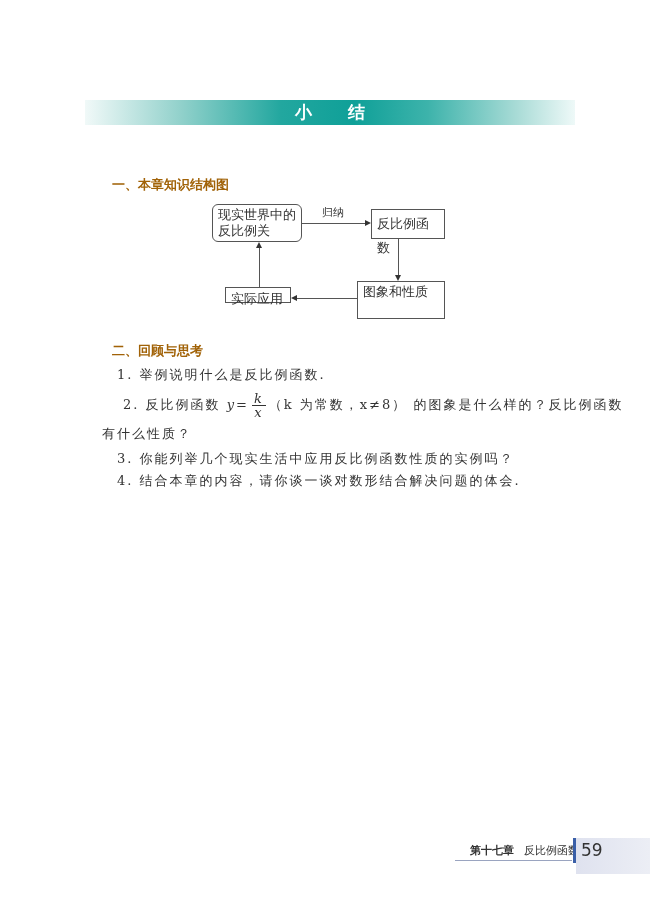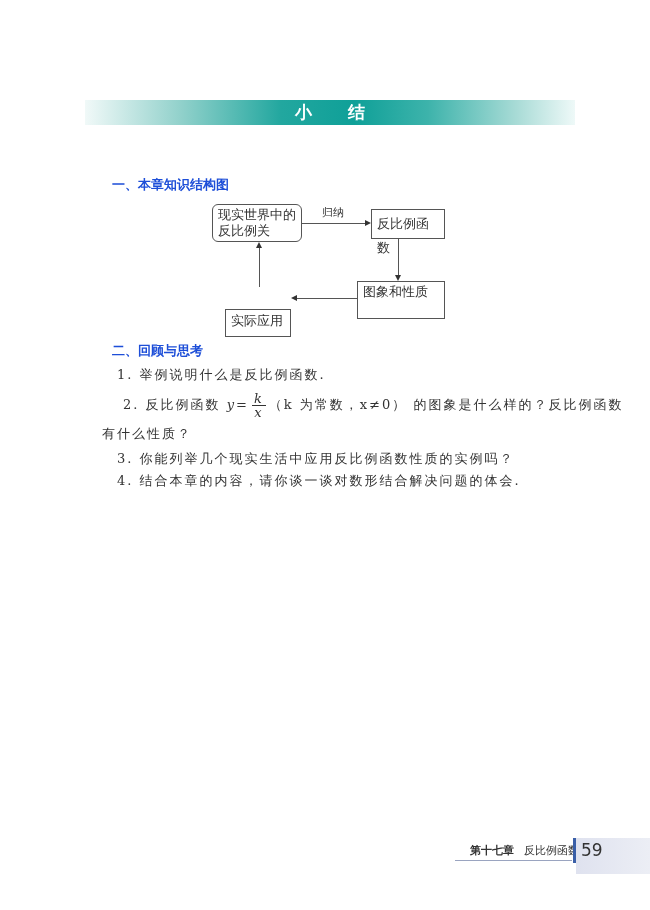--- a/index.html
+++ b/index.html
@@ -10,21 +10,21 @@
   .banner {
     position: absolute; left: 85px; top: 100px; width: 490px; height: 25px;
     background: linear-gradient(to right, rgba(160,215,210,0.15) 0%, #8fd0ca 20%, #22a79f 40%, #0fa098 55%, #3db3ab 70%, #a8dbd6 88%, rgba(200,235,232,0.3) 100%);
   }
   .banner-title {
     position: absolute; left: 0; right: 0; top: 0; height: 43px; line-height: 25px;
     text-align: center; color: #fff; font-family: Liberation Sans, sans-serif;
     font-size: 17px; letter-spacing: 36px; padding-left: 36px; font-weight: bold;
   }
   .section-heading {
-    position: absolute; left: 112px; color: #1d4ed8; font-family: "DejaVu Sans", "Liberation Sans", sans-serif;
+    position: absolute; left: 112px; color: #a16207; font-family: "DejaVu Sans", "Liberation Sans", sans-serif;
     font-weight: bold; font-size: 13px;
   }
   .box {
     position: absolute; border: 1px solid #555; background: #fff;
     font-size: 13px; line-height: 16px; color: #333; padding: 2px 5px; box-sizing: border-box;
   }
   .line { position: absolute; background: #555; }
   .arrow-r { position: absolute; width: 0; height: 0; border-top: 3px solid transparent; border-bottom: 3px solid transparent; border-left: 6px solid #333; }
   .arrow-l { position: absolute; width: 0; height: 0; border-top: 3px solid transparent; border-bottom: 3px solid transparent; border-right: 6px solid #333; }
   .arrow-d { position: absolute; width: 0; height: 0; border-left: 3px solid transparent; border-right: 3px solid transparent; border-top: 6px solid #333; }
@@ -64,21 +64,21 @@
   </div>
 
   <div class="box" style="left:371px; top:209px; width:74px; height:30px; line-height:24px;">
     <span>反比例函数</span>
   </div>
 
   <div class="box" style="left:357px; top:281px; width:88px; height:38px;">
     <div>图象和性质</div>
   </div>
 
-  <div class="box" style="left:225px; top:287px; width:66px; height:28px; line-height:18px;margin-top:22px;">
+  <div class="box" style="left:225px; top:287px; width:66px; height:16px; line-height:18px;">
     <span>实际应用</span>
   </div>
 
   <div class="line" style="left:302px; top:223px; width:63px; height:1px;"></div>
   <div class="arrow-r" style="left:365px; top:220px;"></div>
   <div class="edge-label" style="left:322px; top:205px;">归纳</div>
 
   <div class="line" style="left:398px; top:239px; width:1px; height:36px;"></div>
   <div class="arrow-d" style="left:395px; top:275px;"></div>
 
@@ -87,21 +87,21 @@
 
   <div class="line" style="left:259px; top:248px; width:1px; height:39px;"></div>
   <div class="arrow-u" style="left:256px; top:242px;"></div>
 </div>
 
 <div class="section-heading" style="top:342px;">二、回顾与思考</div>
 
 <div class="q" style="left:117px; top:366px;">1. 举例说明什么是反比例函数.</div>
 
 <div class="q" style="left:123px; top:392px;">
-  <span>2. 反比例函数 </span><i class="v">y=</i><span class="frac"><span class="num">k</span><span class="den">x</span></span><span>（k 为常数，x≠0）</span><span> 的图象是什么样的？反比例函数</span>
+  <span>2. 反比例函数 </span><i class="v">y=</i><span class="frac"><span class="num">k</span><span class="den">x</span></span><span>（k 为常数，x≠8）</span><span> 的图象是什么样的？反比例函数</span>
 </div>
 <div class="q" style="left:102px; top:425px;">有什么性质？</div>
 
 <div class="q" style="left:117px; top:450px;">3. 你能列举几个现实生活中应用反比例函数性质的实例吗？</div>
 <div class="q" style="left:117px; top:472px;">4. 结合本章的内容，请你谈一谈对数形结合解决问题的体会.</div>
 
 <div class="footer-text">
   <span class="chap">第十七章</span><span>反比例函数</span>
 </div>
 <div class="footer-underline"></div>

